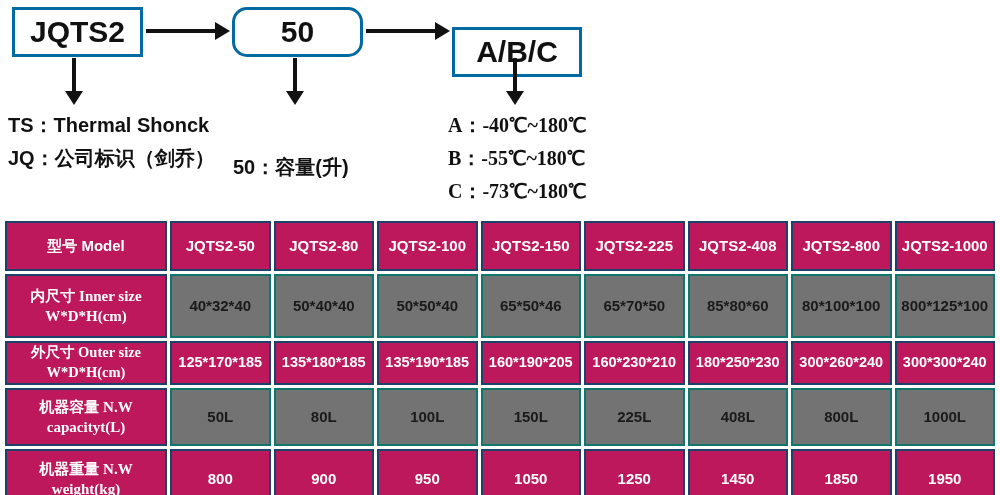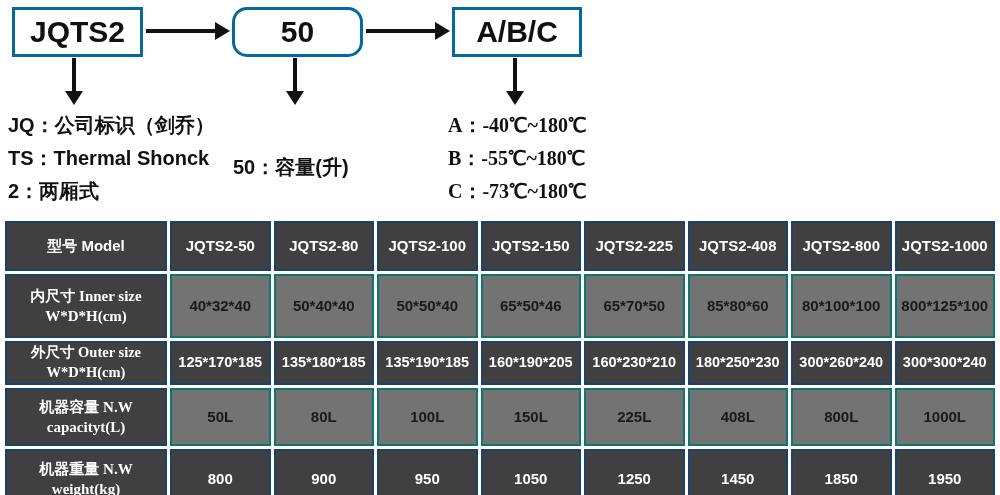--- a/index.html
+++ b/index.html
@@ -7,21 +7,21 @@
               font-family:"Liberation Sans", sans-serif; }
   .page { position:relative; width:1000px; height:495px; background:#fff; }
 
   
   .diagram { position:absolute; left:0; top:0; width:1000px; height:216px; }
   .dbox { position:absolute; top:7px; height:50px; border:3px solid #0369a1;
           display:flex; align-items:center; justify-content:center;
           font-size:30px; font-weight:bold; color:#111; background:#fff; }
   .dbox1 { left:12px;  width:131px; }
   .dbox2 { left:232px; width:131px;border-radius:15px; }
-  .dbox3 { left:452px; width:130px; }
+  .dbox3 { left:452px; width:130px;margin-top:20px; }
 
   .harrow { position:absolute; top:29px; height:4px; background:#111; }
   .harrow::after { content:""; position:absolute; right:-14px; top:-7px;
        border-left:15px solid #111; border-top:9px solid transparent;
        border-bottom:9px solid transparent; }
   .h1 { left:146px; width:70px; }
   .h2 { left:366px; width:70px; }
 
   .varrow { position:absolute; top:58px; width:4px; height:34px; background:#111; }
   .varrow::after { content:""; position:absolute; bottom:-13px; left:-7px;
@@ -34,21 +34,21 @@
   .notes-left  { left:8px;   top:109px; }
   .notes-mid   { left:233px; top:109px;margin-top:42px; }
   .notes-right { left:448px; top:109px;font-family:Liberation Serif, serif; }
 
   
   table.spec { position:absolute; left:2px; top:218px; width:996px;
                border-collapse:separate; border-spacing:3px; table-layout:fixed; }
   col.col-label { width:162px; }
   td { text-align:center; vertical-align:middle; font-weight:bold;
        font-size:15px; line-height:1.35; overflow:hidden; }
-  td.blue  { background:#404040; border:2px solid #1d4269; color:#fff; }
+  td.blue  { background:#be185d; border:2px solid #1d4269; color:#fff; }
   td.white { background:#737373; border:2px solid #0f766e; color:#1a1a1a; }
   tr.r-hdr td { height:50px; font-size:15px; }
   tr.r-inner td { height:64px; }
   tr.r-outer td { height:44px; font-size:14.5px; }
   tr.r-cap td { height:58px; }
   tr.r-wt  td { height:60px; }
   td .l2 { display:block;font-family:Liberation Serif, serif; }
 </style>
 </head>
 <body>
@@ -60,23 +60,22 @@
     <div class="dbox dbox2">50</div>
     <div class="dbox dbox3">A/B/C</div>
 
     <div class="harrow h1"></div>
     <div class="harrow h2"></div>
     <div class="varrow v1"></div>
     <div class="varrow v2"></div>
     <div class="varrow v3"></div>
 
     <div class="note notes-left">
+      <div>TS：Thermal Shonck</div>
       <div>JQ：公司标识（剑乔）</div>
-      <div>TS：Thermal Shonck</div>
-      <div>2：两厢式</div>
     </div>
     <div class="note notes-mid">
       <div>50：容量(升)</div>
     </div>
     <div class="note notes-right">
       <div>A：-40℃~180℃</div>
       <div>B：-55℃~180℃</div>
       <div>C：-73℃~180℃</div>
     </div>
   </div>

